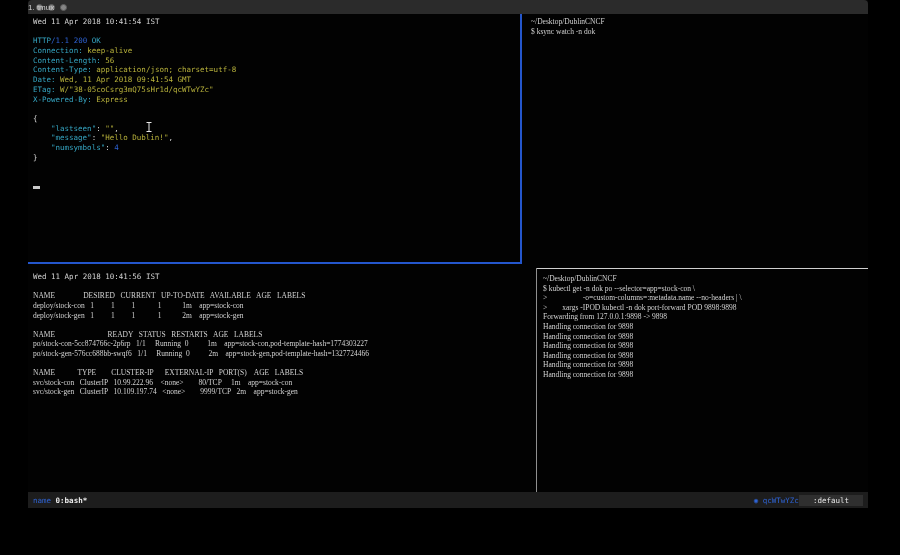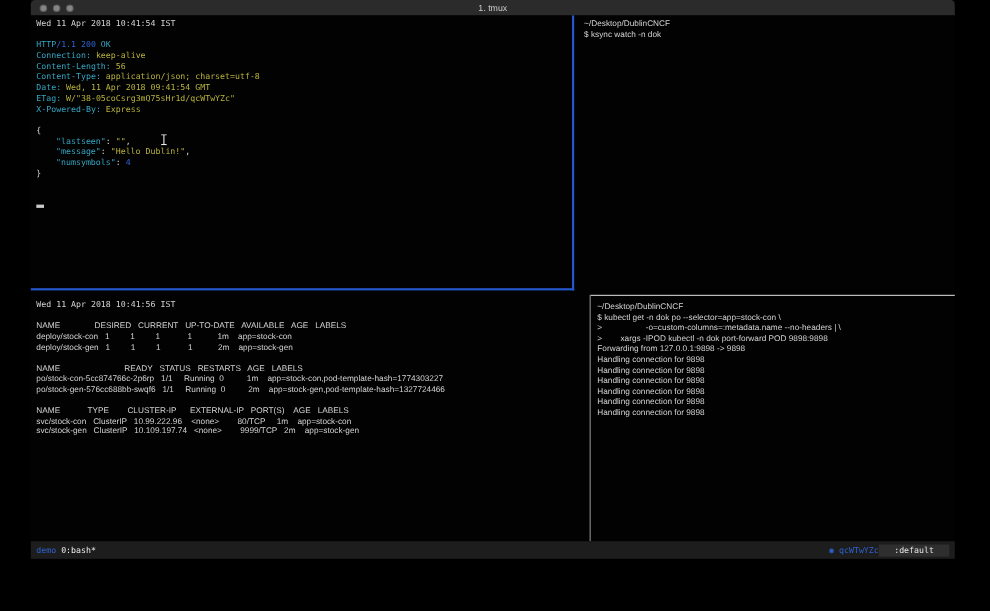--- a/index.html
+++ b/index.html
@@ -2,47 +2,47 @@
 <html><head>
 <meta charset="utf-8">
 <style>
   html,body{margin:0;padding:0;}
   body{width:900px;height:555px;background:#000;overflow:hidden;position:relative;font-family:"DejaVu Sans Mono",monospace;}
   .window{position:absolute;left:28px;top:0;width:840px;height:508px;background:#040404;}
   
   .titlebar{position:absolute;top:0;left:0;right:0;height:14px;background:#2b2b2b;border-radius:4px 4px 0 0;}
   .lights{position:absolute;left:8px;top:4px;display:flex;gap:5px;}
   .light{width:7px;height:7px;border-radius:50%;background:#868686;border:0.5px solid #5c5c5c;box-sizing:border-box;}
-  .wtitle{position:absolute;left:0;right:0;top:2.5px;text-align:center;color:#cccccc;font-family:"Liberation Sans",sans-serif;font-size:8px;}
+  .wtitle{position:absolute;left:0;right:0;top:2.5px;color:#cccccc;font-family:"Liberation Sans",sans-serif;font-size:8px;}
   
   .term{position:absolute;top:14px;left:0;right:0;height:478px;background:#020202;font-size:7.5px;color:#d4d4d4;}
   .pane{position:absolute;box-sizing:border-box;}
   .pane-tl{left:0;top:0;width:492px;height:200px;padding:3px 0 0 5px;}
   .pane-tr{left:498px;top:0;width:342px;height:248px;padding:3px 0 0 5px;}
   .pane-bl{left:0;top:254px;width:506px;height:224px;padding:4px 0 0 5px;}
   .pane-br{left:510px;top:256px;width:330px;height:222px;padding:4px 0 0 5px;}
   .vb-blue{position:absolute;left:492px;top:0;width:2px;height:250px;background:#2456cc;}
   .hb-blue{position:absolute;left:0;top:248px;width:494px;height:2px;background:#2456cc;}
   .vb-gray{position:absolute;left:508px;top:254px;width:1px;height:224px;background:#8f8f8f;}
   .hb-gray{position:absolute;left:509px;top:254px;width:331px;height:1px;background:#cfcfcf;}
   .line{height:9.7px;line-height:9.7px;white-space:pre;}
   .blank{height:9.7px;}
-  pre{margin:0;font-family:Liberation Sans, sans-serif;font-size:inherit;line-height:9.6px;white-space:pre;color:#d4d4d4;}
+  pre{margin:0;font-family:Liberation Serif, serif;font-size:inherit;line-height:9.6px;white-space:pre;color:#d4d4d4;}
   .indent1{padding-left:18px;}
   .c-cyan{color:#36a6c3;margin-top:48px;}
   .c-yellow{color:#b9b33c;}
   .c-blue{color:#2e63d4;}
   .c-white{color:#d4d4d4;}
   .cursor-block{position:absolute;left:5px;top:172px;width:7px;height:2.5px;background:#c9c9c9;}
   .ibeam{position:absolute;left:117px;top:108px;}
   
   .statusbar{position:absolute;left:0;right:0;bottom:0;height:16px;background:#1d1d1d;font-size:7.5px;display:flex;justify-content:space-between;align-items:center;padding:0 5px;box-sizing:border-box;}
   .sb-left,.sb-right{white-space:pre;}
   .sb-session{color:#2e63d4;}
-  .sb-window{color:#ececec;font-weight:normal;margin-top:44px;}
+  .sb-window{color:#ececec;font-weight:bold;margin-top:44px;}
   .sb-kubeicon{color:#2e63d4;}
   .sb-context{color:#2e63d4;}
   .sb-ns{color:#e6e6e6;background:#2f2f2f;padding:1px 14px;}
 </style>
 </head>
 <body>
 
 <div class="window">
 
   <div class="titlebar">
@@ -115,17 +115,17 @@
 Handling connection for 9898
 Handling connection for 9898
 Handling connection for 9898
 Handling connection for 9898
 Handling connection for 9898</pre>
     </div>
 
   </div>
 
   <div class="statusbar">
-    <div class="sb-left"><span class="sb-session">demo</span> <span class="sb-window">0:bash*</span></div>
+    <div class="sb-left"><span class="sb-session">name</span> <span class="sb-window">0:bash*</span></div>
     <div class="sb-right"><span class="sb-kubeicon">◉</span> <span class="sb-context">qcWTwYZc</span><span class="sb-ns">:default</span></div>
   </div>
 
 </div>
 
 </body></html>

